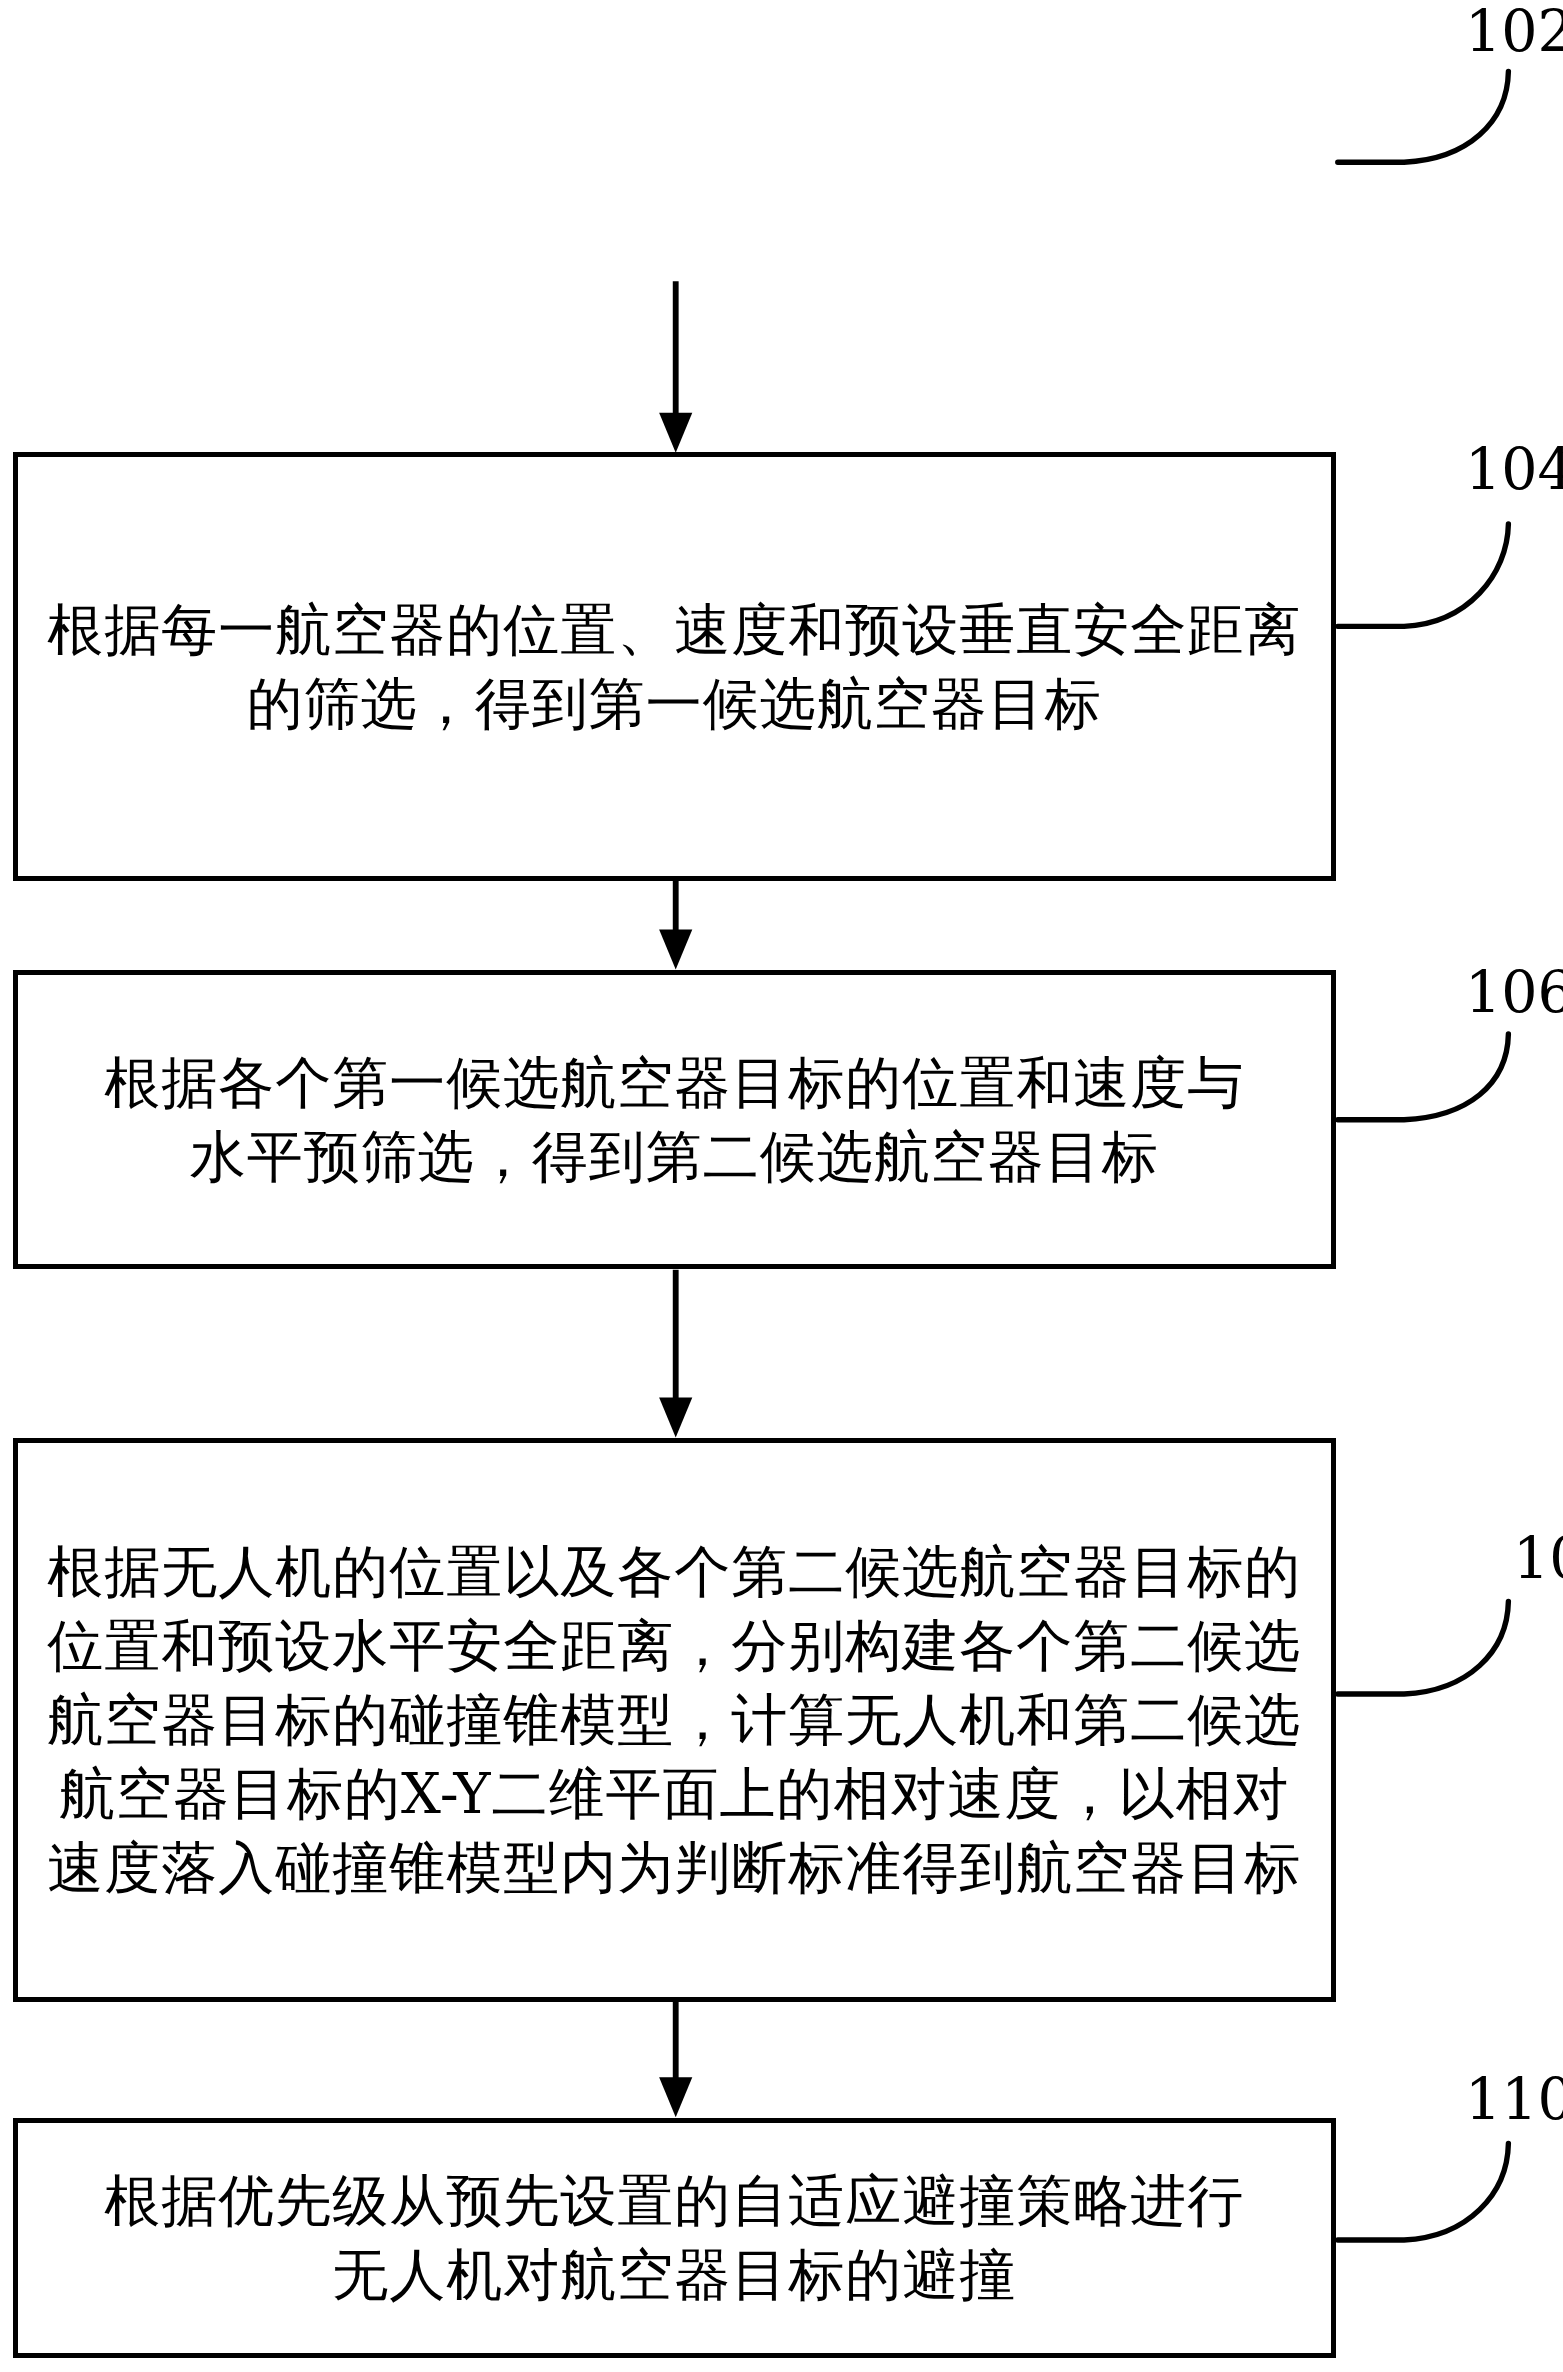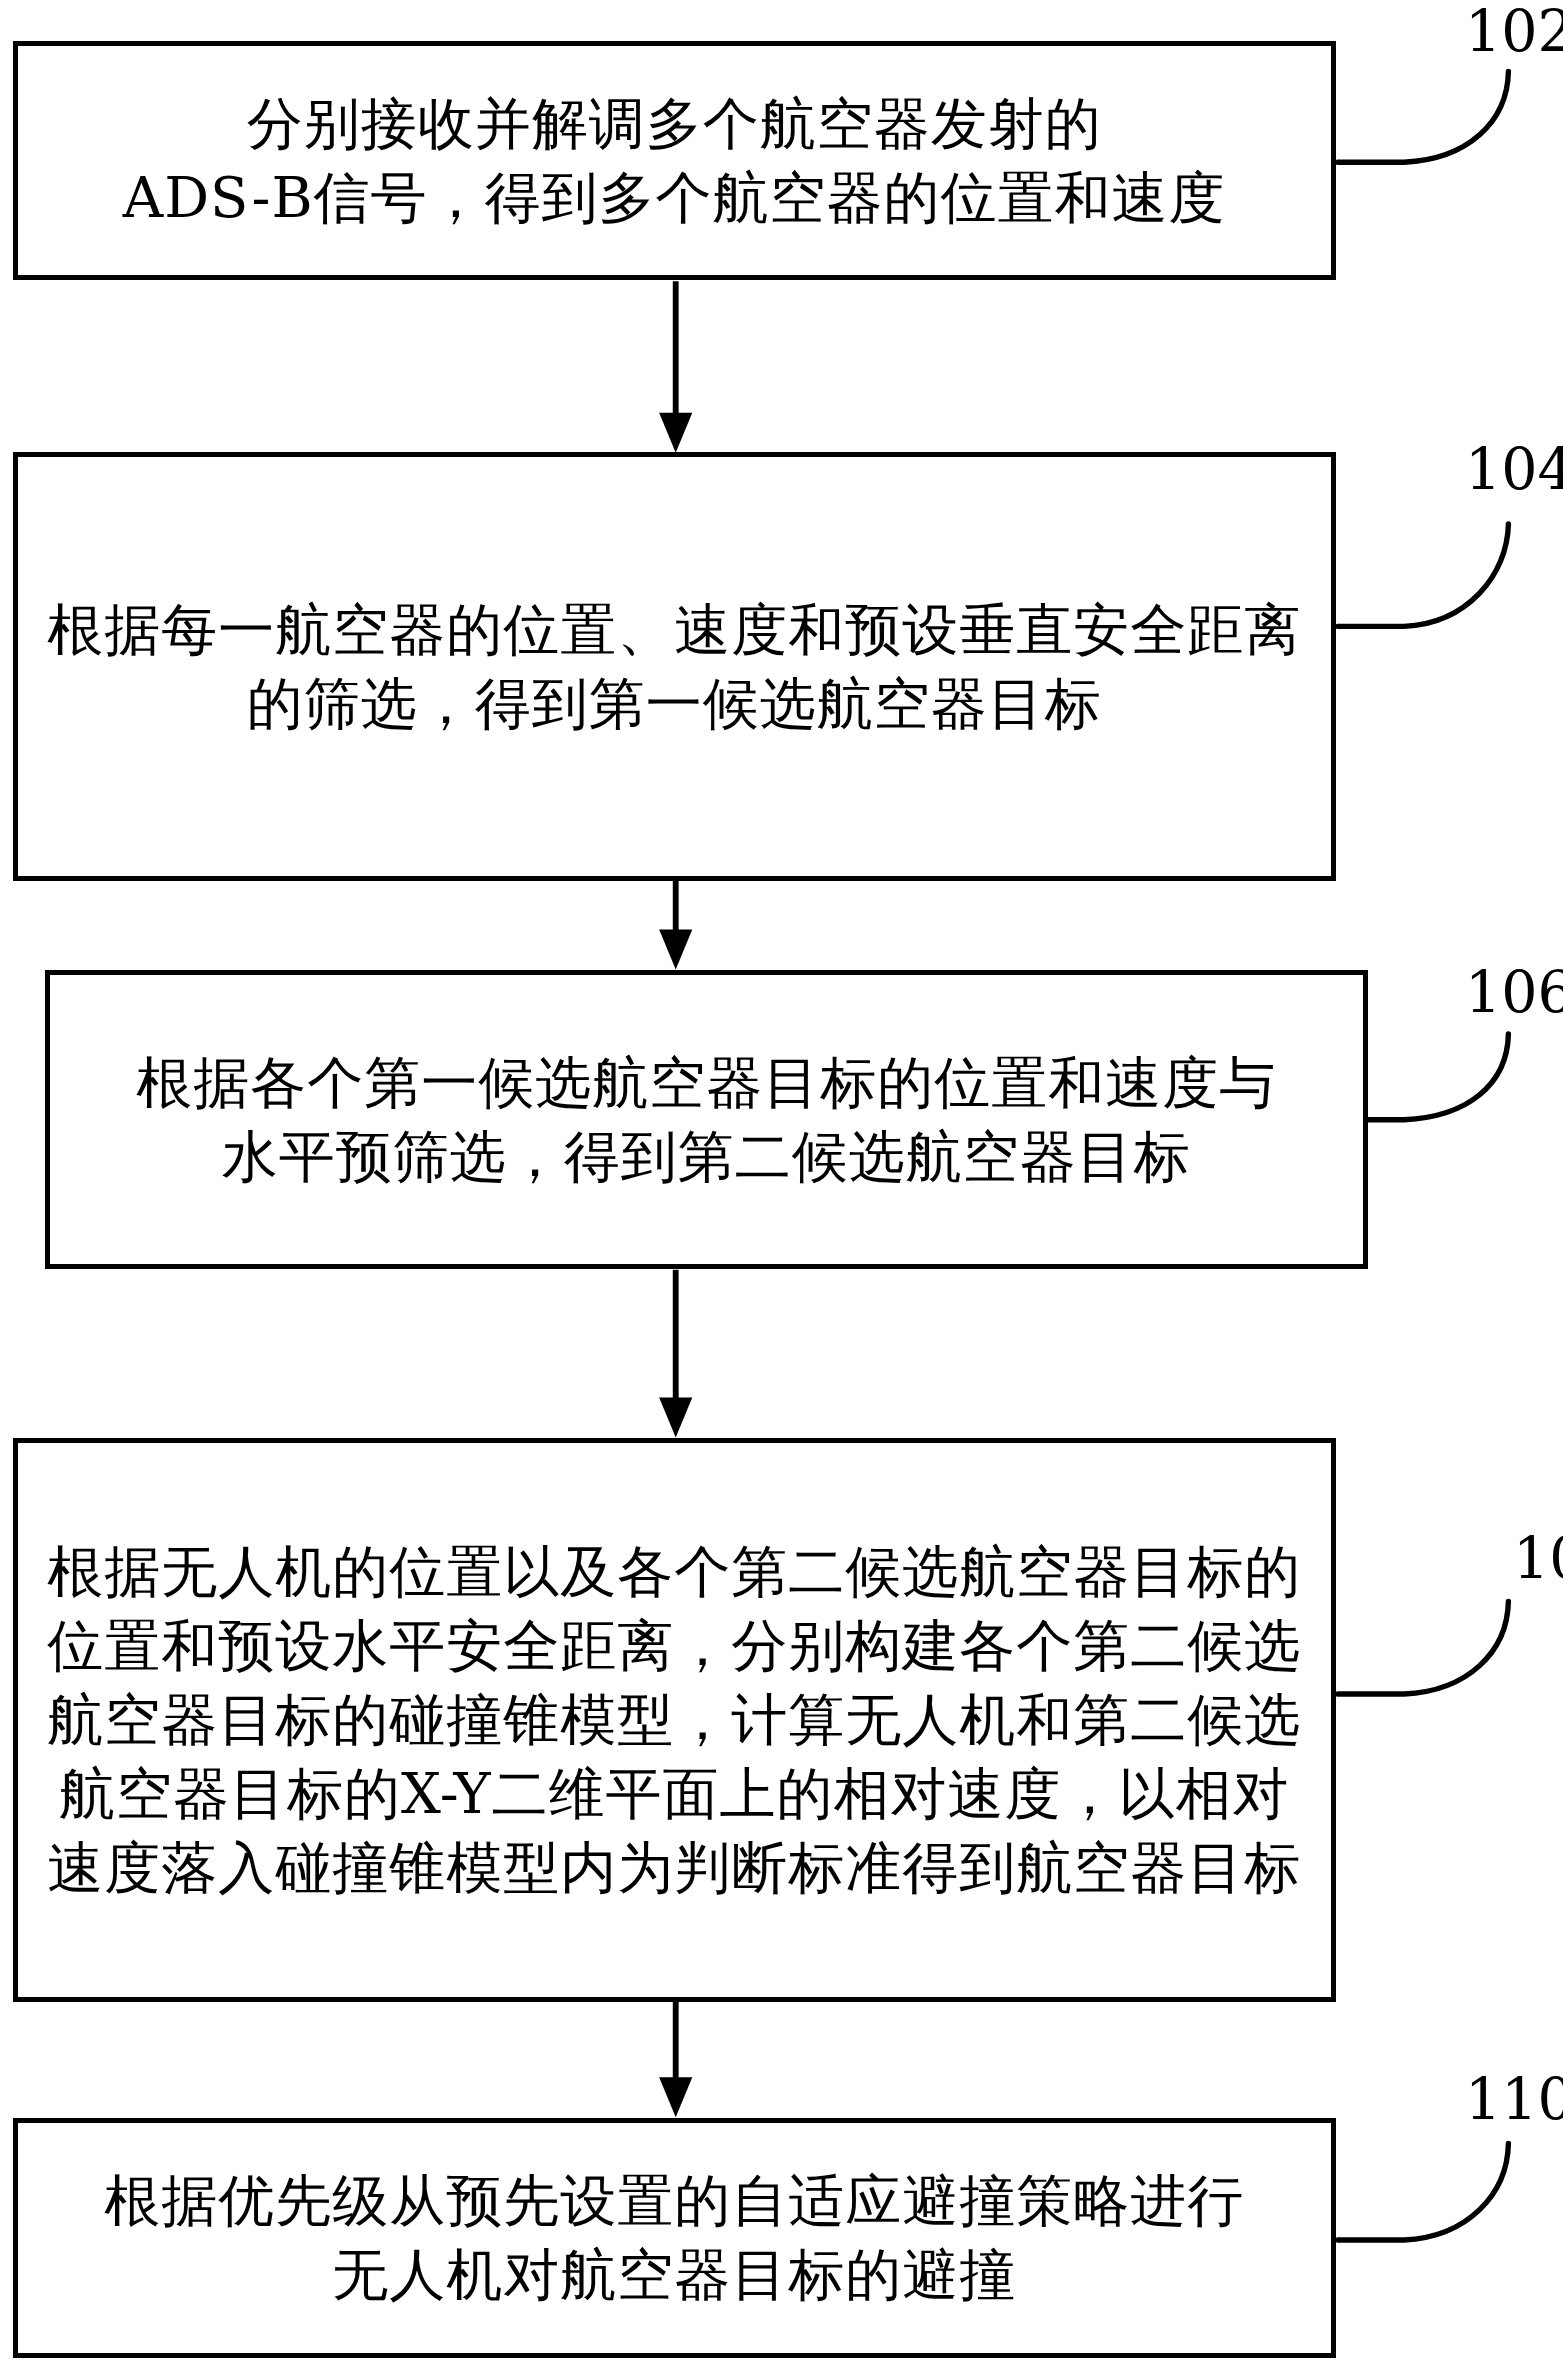--- a/index.html
+++ b/index.html
@@ -37,21 +37,21 @@
     text-align: center;
   }
   .flow-box .txt-line {
     font-size: 56px;
     line-height: 74px;
     letter-spacing: 1px;
     white-space: nowrap;
   }
   #box-102 { top: 41px;   height: 239px; }
   #box-104 { top: 452px;  height: 429px; }
-  #box-106 { top: 970px;  height: 299px; margin-left: 32px; }
+  #box-106 { top: 970px;  height: 299px; }
   #box-108 { top: 1438px; height: 564px; }
   #box-110 { top: 2118px; height: 240px; text-align: center; }
   .ref-label {
     position: absolute;
     left: 1465px;
     width: 98px;
     font-size: 57px;
     line-height: 59px;
     text-align: left;
     white-space: nowrap;
@@ -86,24 +86,20 @@
       <polygon points="676,2130 710,2130 693,2171" fill="#000000"></polygon>
     </g>
 
     <path d="M 1547 73 C 1546 125 1505 163 1440 166 L 1372 166" fill="none" stroke="#000000" stroke-width="5.5" stroke-linecap="round"></path>
     <path d="M 1547 537 C 1546 589 1505 639 1440 642 L 1372 642" fill="none" stroke="#000000" stroke-width="5.5" stroke-linecap="round"></path>
     <path d="M 1547 1060 C 1546 1112 1505 1145 1440 1148 L 1372 1148" fill="none" stroke="#000000" stroke-width="5.5" stroke-linecap="round"></path>
     <path d="M 1547 1642 C 1546 1694 1505 1734 1440 1737 L 1372 1737" fill="none" stroke="#000000" stroke-width="5.5" stroke-linecap="round"></path>
     <path d="M 1547 2198 C 1546 2250 1505 2294 1440 2297 L 1372 2297" fill="none" stroke="#000000" stroke-width="5.5" stroke-linecap="round"></path>
   </svg>
 
-  <div class="flow-box" id="box-102">
-    <div class="txt-line">分别接收并解调多个航空器发射的</div>
-    <div class="txt-line">ADS-B信号，得到多个航空器的位置和速度</div>
-  </div>
 
   <div class="flow-box" id="box-104">
     <div class="txt-line">根据每一航空器的位置、速度和预设垂直安全距离</div>
     <div class="txt-line">的筛选，得到第一候选航空器目标</div>
   </div>
 
   <div class="flow-box" id="box-106">
     <div class="txt-line">根据各个第一候选航空器目标的位置和速度与</div>
     <div class="txt-line">水平预筛选，得到第二候选航空器目标</div>
   </div>

